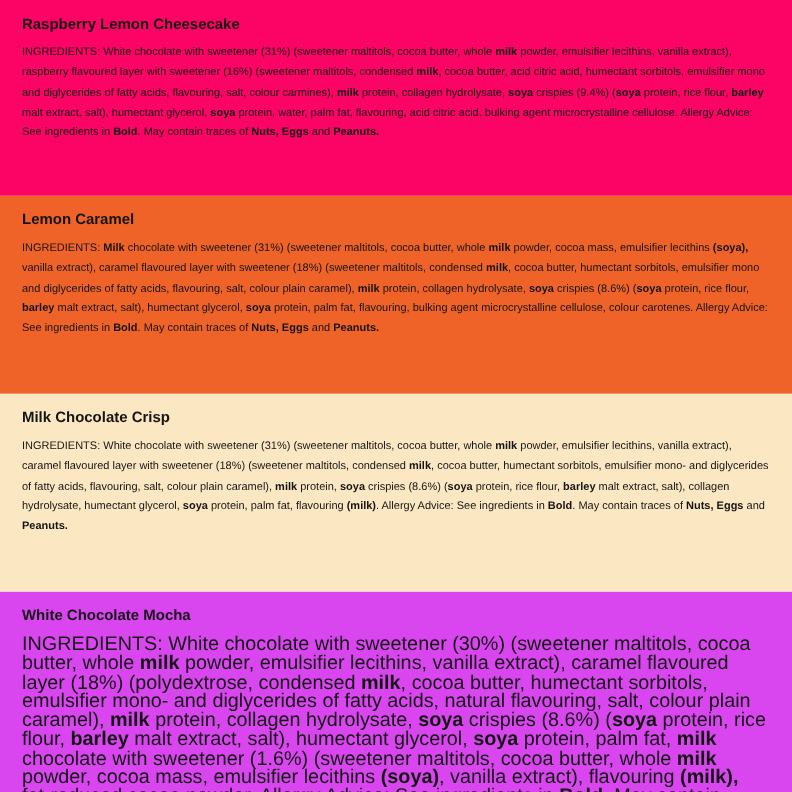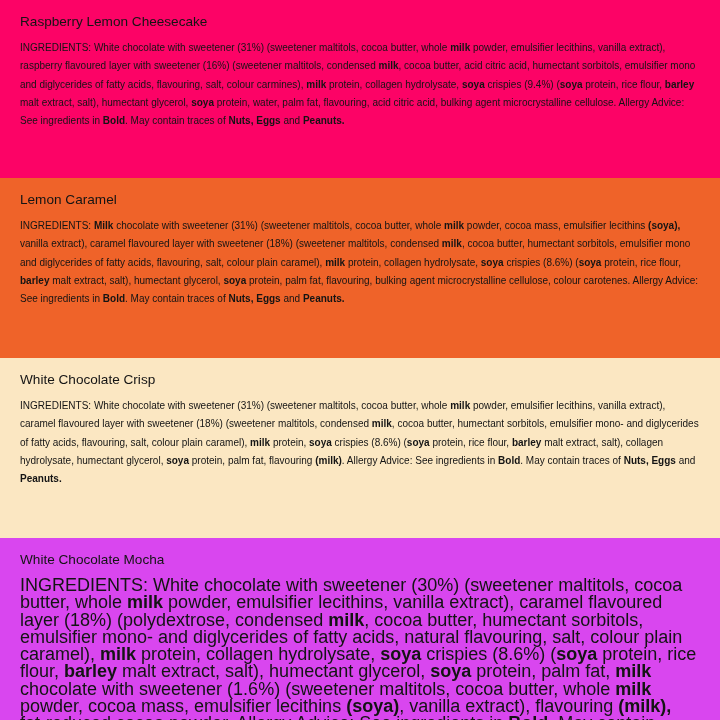--- a/index.html
+++ b/index.html
@@ -20,21 +20,21 @@
     padding: 14px 18px 0 20px;
     overflow: hidden;
     color: #141414;
   }
   .panel:nth-child(1) { height: 178px; }
   .panel:nth-child(2) { height: 180px; }
   .panel:nth-child(3) { height: 180px; }
   .panel:nth-child(4) { height: 182px; }
   .title {
     font-size: 13.6px;
-    font-weight: normal;
+    font-weight: bold;
     margin: 0 0 9px 0;
     line-height: 16px;
   }
   .ingredients {
     font-size: 10px;
     line-height: 18.3px;
     margin: 0;
   }
   .panel:nth-child(4) .ingredients {
     font-size: 18px;
@@ -50,21 +50,21 @@
     <h2 class="title">Raspberry Lemon Cheesecake</h2>
     <p class="ingredients"><span>INGREDIENTS: White chocolate with sweetener (31%) (sweetener maltitols, cocoa butter, whole </span><span class="bold">milk</span><span> powder, emulsifier lecithins, vanilla extract), raspberry flavoured layer with sweetener (16%) (sweetener maltitols, condensed </span><span class="bold">milk</span><span>, cocoa butter, acid citric acid, humectant sorbitols, emulsifier mono and diglycerides of fatty acids, flavouring, salt, colour carmines), </span><span class="bold">milk</span><span> protein, collagen hydrolysate, </span><span class="bold">soya</span><span> crispies (9.4%) (</span><span class="bold">soya</span><span> protein, rice flour, </span><span class="bold">barley</span><span> malt extract, salt), humectant glycerol, </span><span class="bold">soya</span><span> protein, water, palm fat, flavouring, acid citric acid, bulking agent microcrystalline cellulose. Allergy Advice: See ingredients in </span><span class="bold">Bold</span><span>. May contain traces of </span><span class="bold">Nuts, Eggs</span><span> and </span><span class="bold">Peanuts.</span></p>
   </section>
 
   <section class="panel" style="background: rgb(239, 99, 41); color: rgb(20, 20, 20);">
     <h2 class="title">Lemon Caramel</h2>
     <p class="ingredients"><span>INGREDIENTS: </span><span class="bold">Milk</span><span> chocolate with sweetener (31%) (sweetener maltitols, cocoa butter, whole </span><span class="bold">milk</span><span> powder, cocoa mass, emulsifier lecithins </span><span class="bold">(soya),</span><span> vanilla extract), caramel flavoured layer with sweetener (18%) (sweetener maltitols, condensed </span><span class="bold">milk</span><span>, cocoa butter, humectant sorbitols, emulsifier mono and diglycerides of fatty acids, flavouring, salt, colour plain caramel), </span><span class="bold">milk</span><span> protein, collagen hydrolysate, </span><span class="bold">soya</span><span> crispies (8.6%) (</span><span class="bold">soya</span><span> protein, rice flour, </span><span class="bold">barley</span><span> malt extract, salt), humectant glycerol, </span><span class="bold">soya</span><span> protein, palm fat, flavouring, bulking agent microcrystalline cellulose, colour carotenes. Allergy Advice: See ingredients in </span><span class="bold">Bold</span><span>. May contain traces of </span><span class="bold">Nuts, Eggs</span><span> and </span><span class="bold">Peanuts.</span></p>
   </section>
 
   <section class="panel" style="background: rgb(251, 231, 194); color: rgb(20, 20, 20);">
-    <h2 class="title">White Chocolate Crisp</h2>
+    <h2 class="title">Milk Chocolate Crisp</h2>
     <p class="ingredients"><span>INGREDIENTS: White chocolate with sweetener (31%) (sweetener maltitols, cocoa butter, whole </span><span class="bold">milk</span><span> powder, emulsifier lecithins, vanilla extract), caramel flavoured layer with sweetener (18%) (sweetener maltitols, condensed </span><span class="bold">milk</span><span>, cocoa butter, humectant sorbitols, emulsifier mono- and diglycerides of fatty acids, flavouring, salt, colour plain caramel), </span><span class="bold">milk</span><span> protein, </span><span class="bold">soya</span><span> crispies (8.6%) (</span><span class="bold">soya</span><span> protein, rice flour, </span><span class="bold">barley</span><span> malt extract, salt), collagen hydrolysate, humectant glycerol, </span><span class="bold">soya</span><span> protein, palm fat, flavouring </span><span class="bold">(milk)</span><span>. Allergy Advice: See ingredients in </span><span class="bold">Bold</span><span>. May contain traces of </span><span class="bold">Nuts, Eggs</span><span> and </span><span class="bold">Peanuts.</span></p>
   </section>
 
   <section class="panel" style="background: #d946ef; color: rgb(20, 20, 20);">
     <h2 class="title">White Chocolate Mocha</h2>
     <p class="ingredients"><span>INGREDIENTS: White chocolate with sweetener (30%) (sweetener maltitols, cocoa butter, whole </span><span class="bold">milk</span><span> powder, emulsifier lecithins, vanilla extract), caramel flavoured layer (18%) (polydextrose, condensed </span><span class="bold">milk</span><span>, cocoa butter, humectant sorbitols, emulsifier mono- and diglycerides of fatty acids, natural flavouring, salt, colour plain caramel), </span><span class="bold">milk</span><span> protein, collagen hydrolysate, </span><span class="bold">soya</span><span> crispies (8.6%) (</span><span class="bold">soya</span><span> protein, rice flour, </span><span class="bold">barley</span><span> malt extract, salt), humectant glycerol, </span><span class="bold">soya</span><span> protein, palm fat, </span><span class="bold">milk</span><span> chocolate with sweetener (1.6%) (sweetener maltitols, cocoa butter, whole </span><span class="bold">milk</span><span> powder, cocoa mass, emulsifier lecithins </span><span class="bold">(soya)</span><span>, vanilla extract), flavouring </span><span class="bold">(milk),</span><span> fat-reduced cocoa powder. Allergy Advice: See ingredients in </span><span class="bold">Bold</span><span>. May contain traces of </span><span class="bold">Nuts, Eggs</span><span> and </span><span class="bold">Peanuts.</span></p>
   </section>
 </main>
 
 </body></html>

